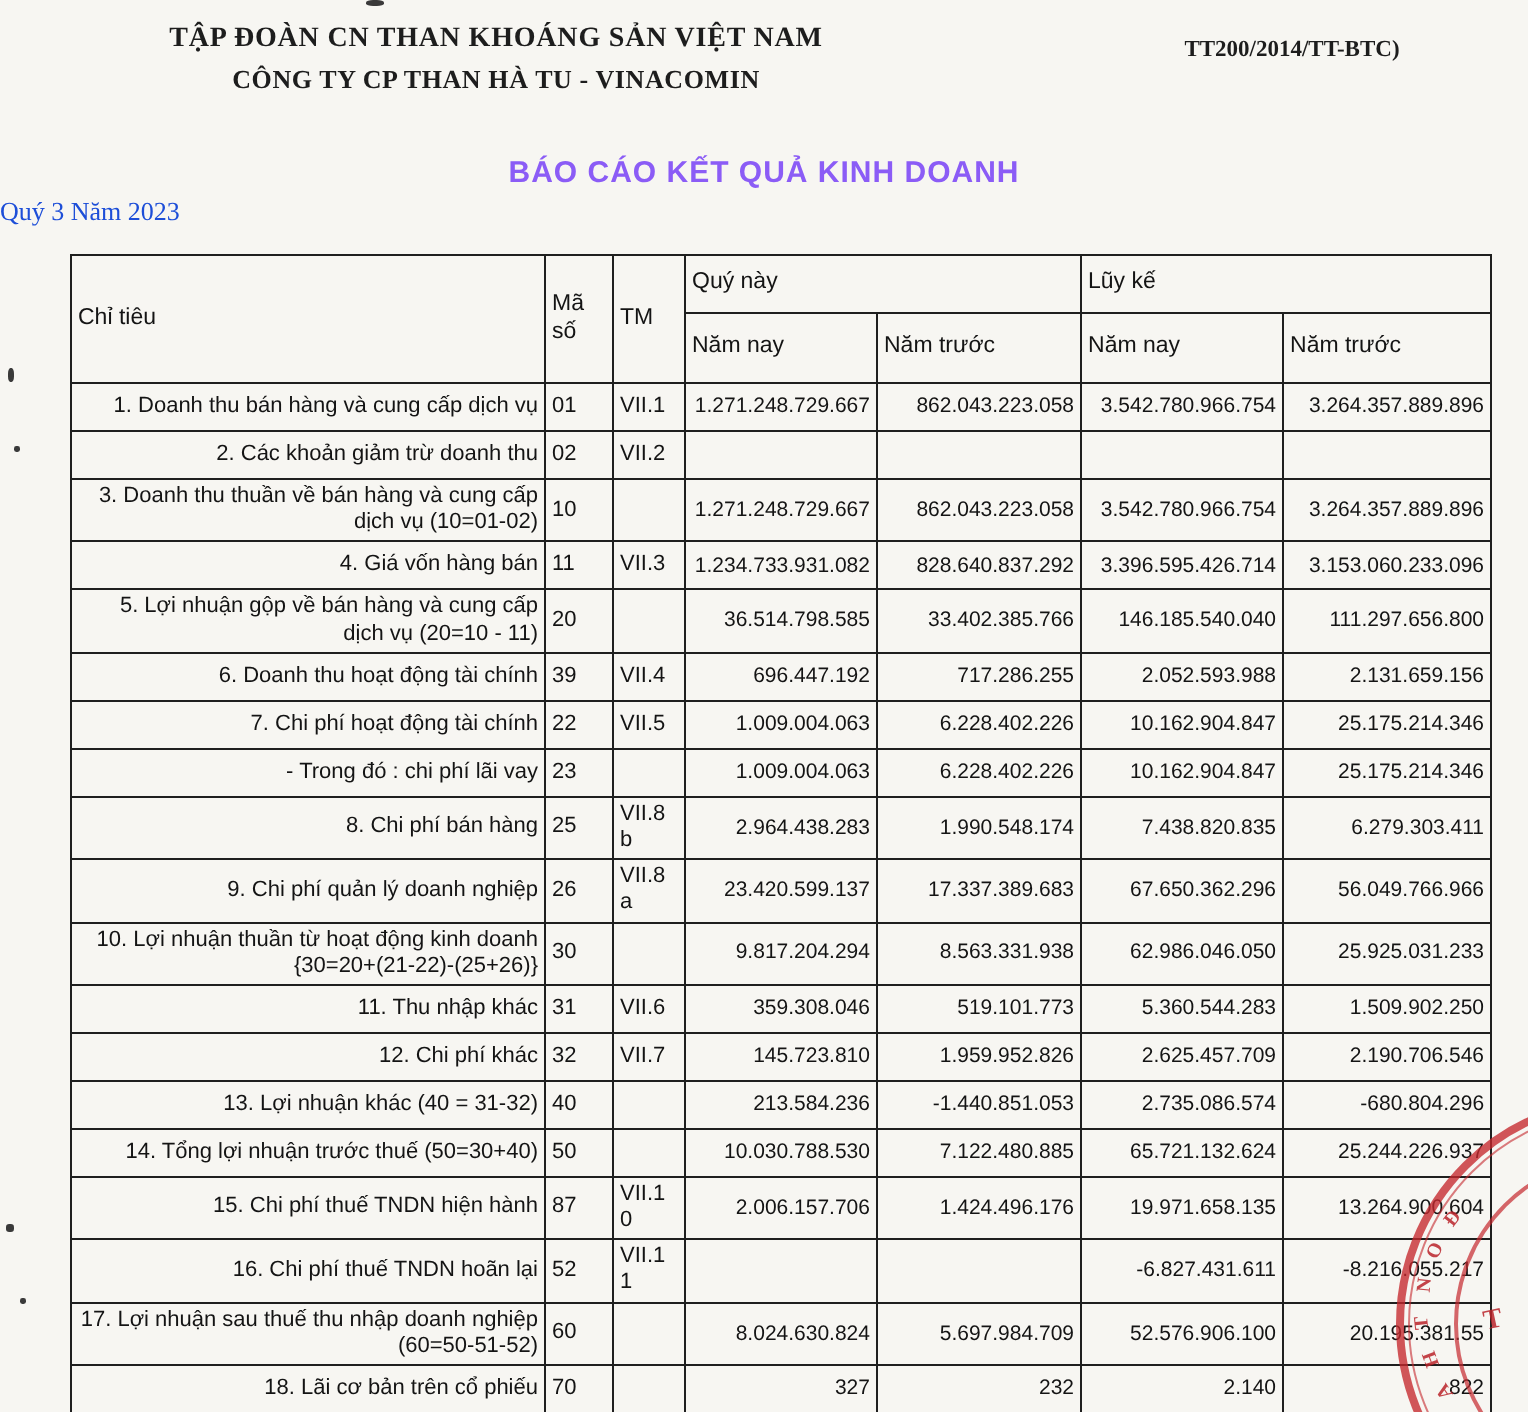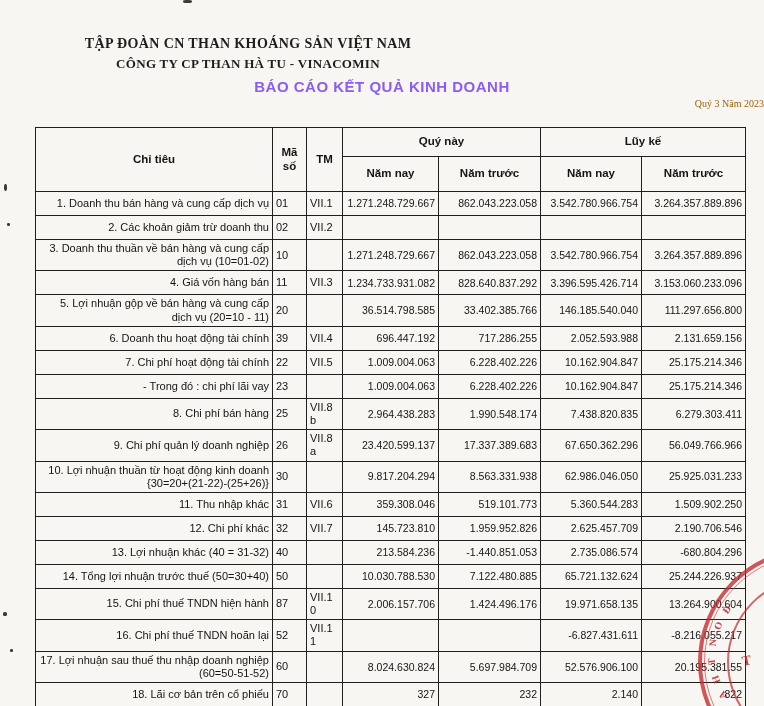--- a/index.html
+++ b/index.html
@@ -6,46 +6,46 @@
   body{
     width:764px;height:706px;position:relative;overflow:hidden;
     background:#f7f6f2;color:#151515;
     font-family:"Liberation Sans",sans-serif;
   }
   
   .org-block{
     position:absolute;left:26px;top:12px;width:444px;text-align:center;
     font-family:"Liberation Serif",serif;font-weight:bold;color:#1d1d1d;
   }
-  .org-line1{font-size:14px;letter-spacing:.4px;margin-top:24px;}
+  .org-line1{font-size:14px;letter-spacing:.4px;}
   .org-line2{font-size:13px;margin-top:4px;letter-spacing:.3px;}
   .form-block{
     position:absolute;left:538px;top:17px;width:216px;text-align:center;
     font-family:"Liberation Serif",serif;font-weight:bold;font-size:11.5px;
     line-height:1.4;color:#1d1d1d;
   }
   .report-title{
     position:absolute;top:78px;left:0;width:100%;text-align:center;
     font-weight:bold;font-size:15px;letter-spacing:.5px;color:#8b5cf6;
   }
   .report-period{
-    position:absolute;top:98px;left:0;width:100%;text-align:right;
-    font-family:"Liberation Serif",serif;font-size:10px;color:#a16207;
+    position:absolute;top:98px;left:0;width:100%;text-align:left;
+    font-family:"Liberation Serif",serif;font-size:13px;color:#1d4ed8;
   }
   
   table{
     position:absolute;left:35px;top:127px;width:710px;
     border-collapse:collapse;table-layout:fixed;background:transparent;
   }
   th,td{
     border:1.2px solid #1f1f1f;
     font-size:11px;line-height:1.2;padding:2px 3px;vertical-align:middle;
     overflow:hidden;color:#141414;
   }
-  thead th{font-weight:bold;text-align:center;font-size:11.5px;}
+  thead th{font-weight:normal;text-align:left;font-size:11.5px;}
   tr.hdr1 th{height:24px;}
   tr.hdr2 th{height:30px;}
   tbody td{height:19px;}
   .cell-label{text-align:right;padding-left:4px;}
   .cell-ms,.cell-tm{}
   .cell-num{
     text-align:right;padding-right:3px;font-size:10.5px;white-space:nowrap;
   }
   
   .stamp-ring{
@@ -64,20 +64,21 @@
   .speck{position:absolute;background:#3a3a3a;border-radius:40%;}
 </style>
 </head>
 <body>
 
 <div class="org-block">
   <div class="org-line1">TẬP ĐOÀN CN THAN KHOÁNG SẢN VIỆT NAM</div>
   <div class="org-line2">CÔNG TY CP THAN HÀ TU - VINACOMIN</div>
 </div>
 <div class="form-block">
+  <div>TT200/2014/TT-BTC)</div>
 </div>
 
 <div class="report-title">BÁO CÁO KẾT QUẢ KINH DOANH</div>
 <div class="report-period">Quý 3 Năm 2023</div>
 
 <table>
   <colgroup>
     <col style="width:237px">
       <col style="width:34px">
       <col style="width:36px">

